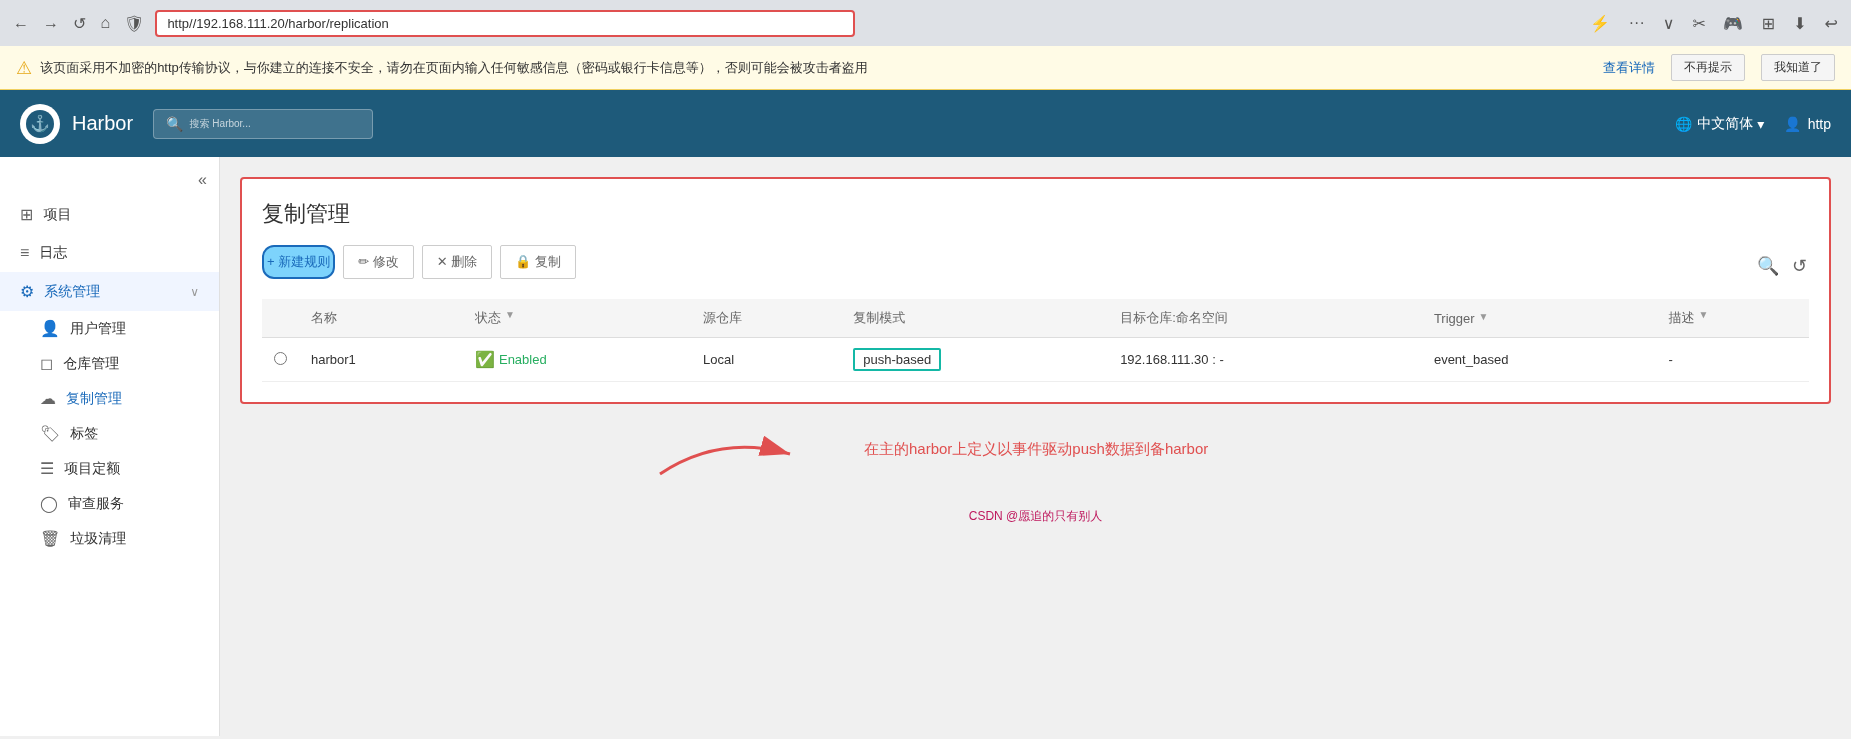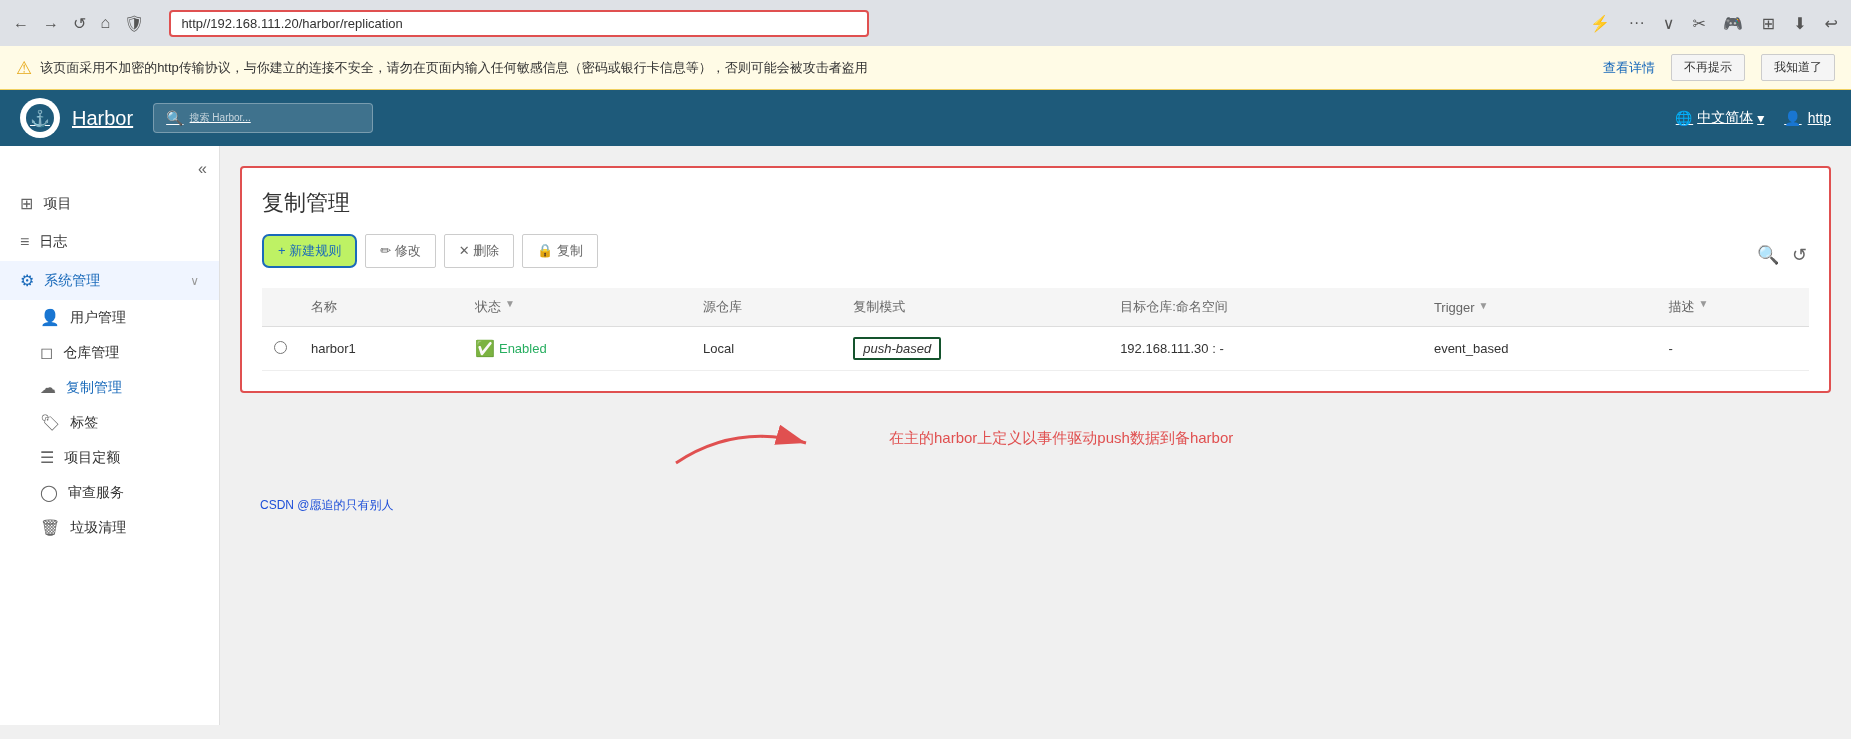--- a/index.html
+++ b/index.html
@@ -3,37 +3,37 @@
   <meta charset="utf-8">
   <style>
     * { box-sizing: border-box; margin: 0; padding: 0; }
     body { font-family: 'Microsoft YaHei', Arial, sans-serif; font-size: 14px; background: #f0f0f0; overflow-x: hidden; }
 
     
     .browser-chrome { background: #e8e8e8; width: 100%; }
     .browser-toolbar { display: flex; align-items: center; background: #dee1e6; padding: 4px 8px; gap: 6px; height: 46px; }
     .browser-nav-btns { display: flex; gap: 4px; align-items: center; }
     .nav-btn { background: none; border: none; cursor: pointer; padding: 2px 5px; color: #555; font-size: 16px; }
-    .address-bar { flex: 1; max-width: 700px; background: white; border: 2px solid #e05050; border-radius: 4px; padding: 4px 10px; font-size: 13px; color: #333; margin-left: 14px; }
+    .address-bar { flex: 1; max-width: 700px; background: white; border: 2px solid #e05050; border-radius: 4px; padding: 4px 10px; font-size: 13px; color: #333; }
     .browser-actions { display: flex; gap: 8px; align-items: center; color: #555; font-size: 16px; margin-left: auto; }
     .browser-action-btn { background: none; border: none; cursor: pointer; padding: 2px 5px; color: #555; font-size: 16px; }
 
     
     .bookmarks-bar { background: #f5f5f5; padding: 3px 8px; display: flex; align-items: center; gap: 12px; border-bottom: 1px solid #ddd; font-size: 12px; color: #333; }
     .bookmark-item { display: flex; align-items: center; gap: 3px; cursor: pointer; color: #333; text-decoration: none; white-space: nowrap; }
 
     
     .security-bar { background: #fffbe6; border-bottom: 1px solid #f0d060; padding: 8px 16px; display: flex; align-items: center; gap: 8px; font-size: 13px; color: #333; }
     .security-bar-icon { color: #e6a817; font-size: 18px; }
     .security-bar-text { flex: 1; }
     .security-bar-link { color: #1a6aba; cursor: pointer; text-decoration: none; }
     .security-bar-btn { background: #f5f5f5; border: 1px solid #ccc; padding: 4px 12px; cursor: pointer; border-radius: 2px; font-size: 12px; color: #333; margin-left: 8px; }
 
     
-    .app-header { background: #1e5a7a; display: flex; align-items: center; padding: 16px 20px; height: 56px; color: white; text-decoration: underline; }
+    .app-header { background: #1e5a7a; display: flex; align-items: center; padding: 16px 20px; height: 67px; color: white; }
     .harbor-logo { width: 40px; height: 40px; background: white; border-radius: 50%; display: flex; align-items: center; justify-content: center; margin-right: 12px; }
     .harbor-logo-inner { width: 28px; height: 28px; background: #1e5a7a; border-radius: 50%; display: flex; align-items: center; justify-content: center; }
     .harbor-logo-inner::after { content: '⚓'; font-size: 16px; color: white; }
     .app-title { color: white; font-size: 20px; font-weight: 500; margin-right: 20px; }
     .search-bar { background: rgba(255,255,255,0.15); border: 1px solid rgba(255,255,255,0.3); border-radius: 4px; padding: 6px 12px; color: white; font-size: 14px; width: 220px; display: flex; align-items: center; gap: 6px; cursor: pointer; }
     .search-bar-text { color: rgba(255,255,255,0.7); font-size: 10px; }
     .header-right { margin-left: auto; display: flex; align-items: center; gap: 20px; }
     .lang-selector { color: white; cursor: pointer; display: flex; align-items: center; gap: 4px; font-size: 14px; }
     .user-menu { color: white; cursor: pointer; display: flex; align-items: center; gap: 6px; font-size: 14px; }
 
@@ -56,48 +56,48 @@
 
     
     .main-content { flex: 1; padding: 20px; overflow: auto; position: relative; }
 
     
     .panel { background: white; border: 2px solid #e05050; border-radius: 4px; padding: 20px; margin-bottom: 20px; }
     .panel-title { font-size: 22px; font-weight: 500; color: #333; margin-bottom: 16px; }
 
     
     .toolbar { display: flex; gap: 8px; margin-bottom: 16px; }
-    .btn-primary { background: #bef264; border: 2px solid #1a6aba; color: #1a6aba; padding: 6px 14px; cursor: pointer; border-radius: 7px; font-size: 13px; display: flex; align-items: center; gap: 4px; }
+    .btn-primary { background: #7dd3fc; border: 2px solid #1a6aba; color: #1a6aba; padding: 6px 3px; cursor: pointer; border-radius: 12px; font-size: 13px; display: flex; align-items: center; gap: 4px; }
     .btn-default { background: white; border: 1px solid #ccc; color: #666; padding: 6px 14px; cursor: pointer; border-radius: 2px; font-size: 13px; display: flex; align-items: center; gap: 4px; }
     .btn-default:disabled { color: #aaa; cursor: default; }
 
     
     .table { width: 100%; border-collapse: collapse; }
     .table th { background: #f5f5f5; border-bottom: 1px solid #ddd; padding: 10px 12px; text-align: left; font-size: 13px; color: #666; font-weight: 500; }
     .table td { border-bottom: 1px solid #eee; padding: 10px 12px; font-size: 13px; color: #333; }
     .th-filter { display: inline-flex; gap: 4px; cursor: pointer; }
     .filter-icon { font-size: 10px; color: #999; }
 
     
     .status-enabled { display: flex; align-items: center; gap: 4px; color: #27ae60; }
     .status-icon { font-size: 16px; }
 
     
-    .push-based-cell { border: 2px solid #14532d; border-radius: 2px; padding: 2px 8px; display: inline-block; font-style: italic; }
+    .push-based-cell { border: 2px solid #14b8a6; border-radius: 2px; padding: 2px 8px; display: inline-block; }
 
     
     .pagination { text-align: right; padding: 8px 0; font-size: 12px; color: #666; }
     .annotation-text { color: #e05050; font-size: 16px; font-weight: 500; margin-left: 60px; margin-top: -10px; }
 
     
     .table-actions { display: flex; gap: 8px; align-items: center; float: right; margin-bottom: 8px; }
     .icon-btn { background: none; border: none; cursor: pointer; font-size: 18px; color: #666; padding: 2px; }
 
     
-    .watermark { text-align: left; color: #1d4ed8; font-size: 12px; padding: 4px 20px; }
+    .watermark { text-align: center; color: #be185d; font-size: 12px; padding: 4px 20px; }
 
     .table-header-row { display: flex; align-items: center; justify-content: space-between; margin-bottom: 4px; }
   </style>
 </head>
 <body>
 
 <div class="browser-chrome">
   <div class="browser-toolbar">
     <div class="browser-nav-btns">
       <button class="nav-btn">←</button>
@@ -283,21 +283,21 @@
             <td>192.168.111.30 : -</td>
             <td>event_based</td>
             <td>-</td>
           </tr>
         </tbody>
       </table>
 
     </div>
 
     <div style="position:relative; margin-top: 20px; height: 80px;">
-      <div style="position:absolute; left:416px; top:0; display:flex; align-items:center; gap:13px;">
+      <div style="position:absolute; left:400px; top:0; display:flex; align-items:center; gap:4px;">
 
         <svg width="160" height="60">
           <defs>
             <marker id="arrowhead" markerWidth="10" markerHeight="7" refX="10" refY="3.5" orient="auto">
               <polygon points="0 0, 10 3.5, 0 7" fill="#e05050"></polygon>
             </marker>
           </defs>
           <path d="M 20 50 Q 80 10 150 30" stroke="#e05050" stroke-width="3" fill="none" marker-end="url(#arrowhead)"></path>
         </svg>
         <span class="annotation-text" style="color:#e05050; font-size:15px; font-weight:500; white-space:nowrap;">在主的harbor上定义以事件驱动push数据到备harbor</span>

